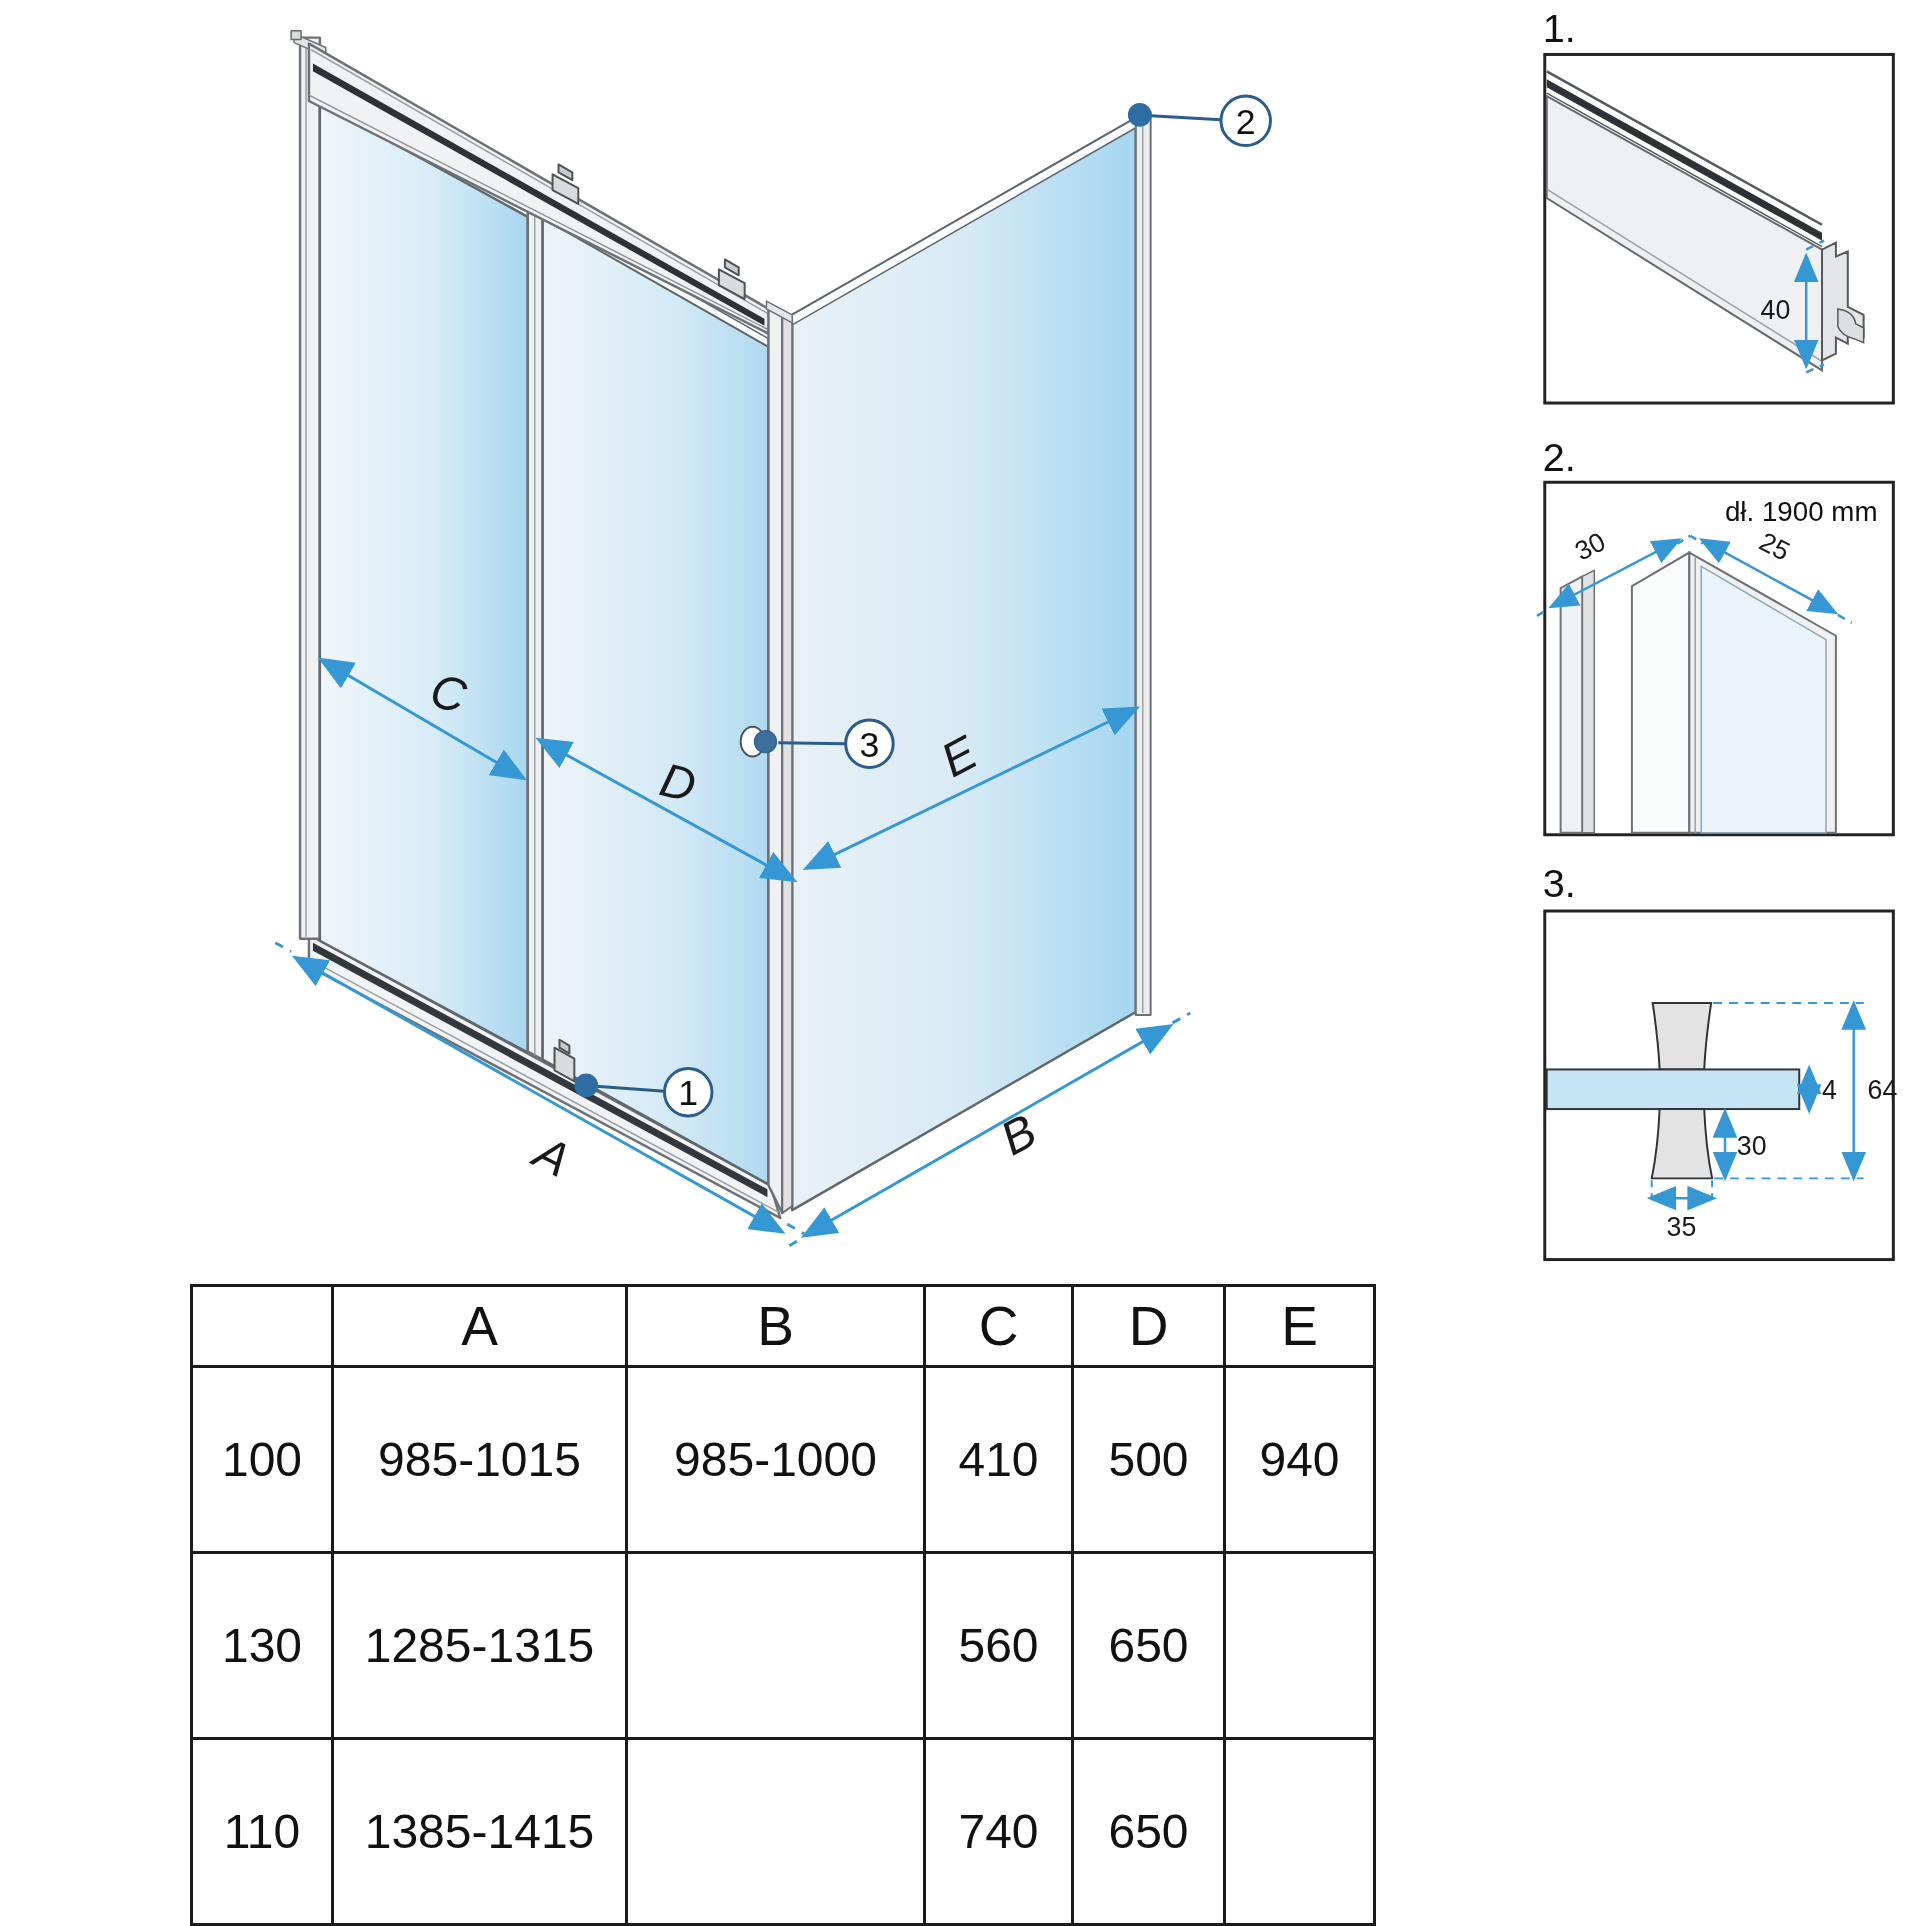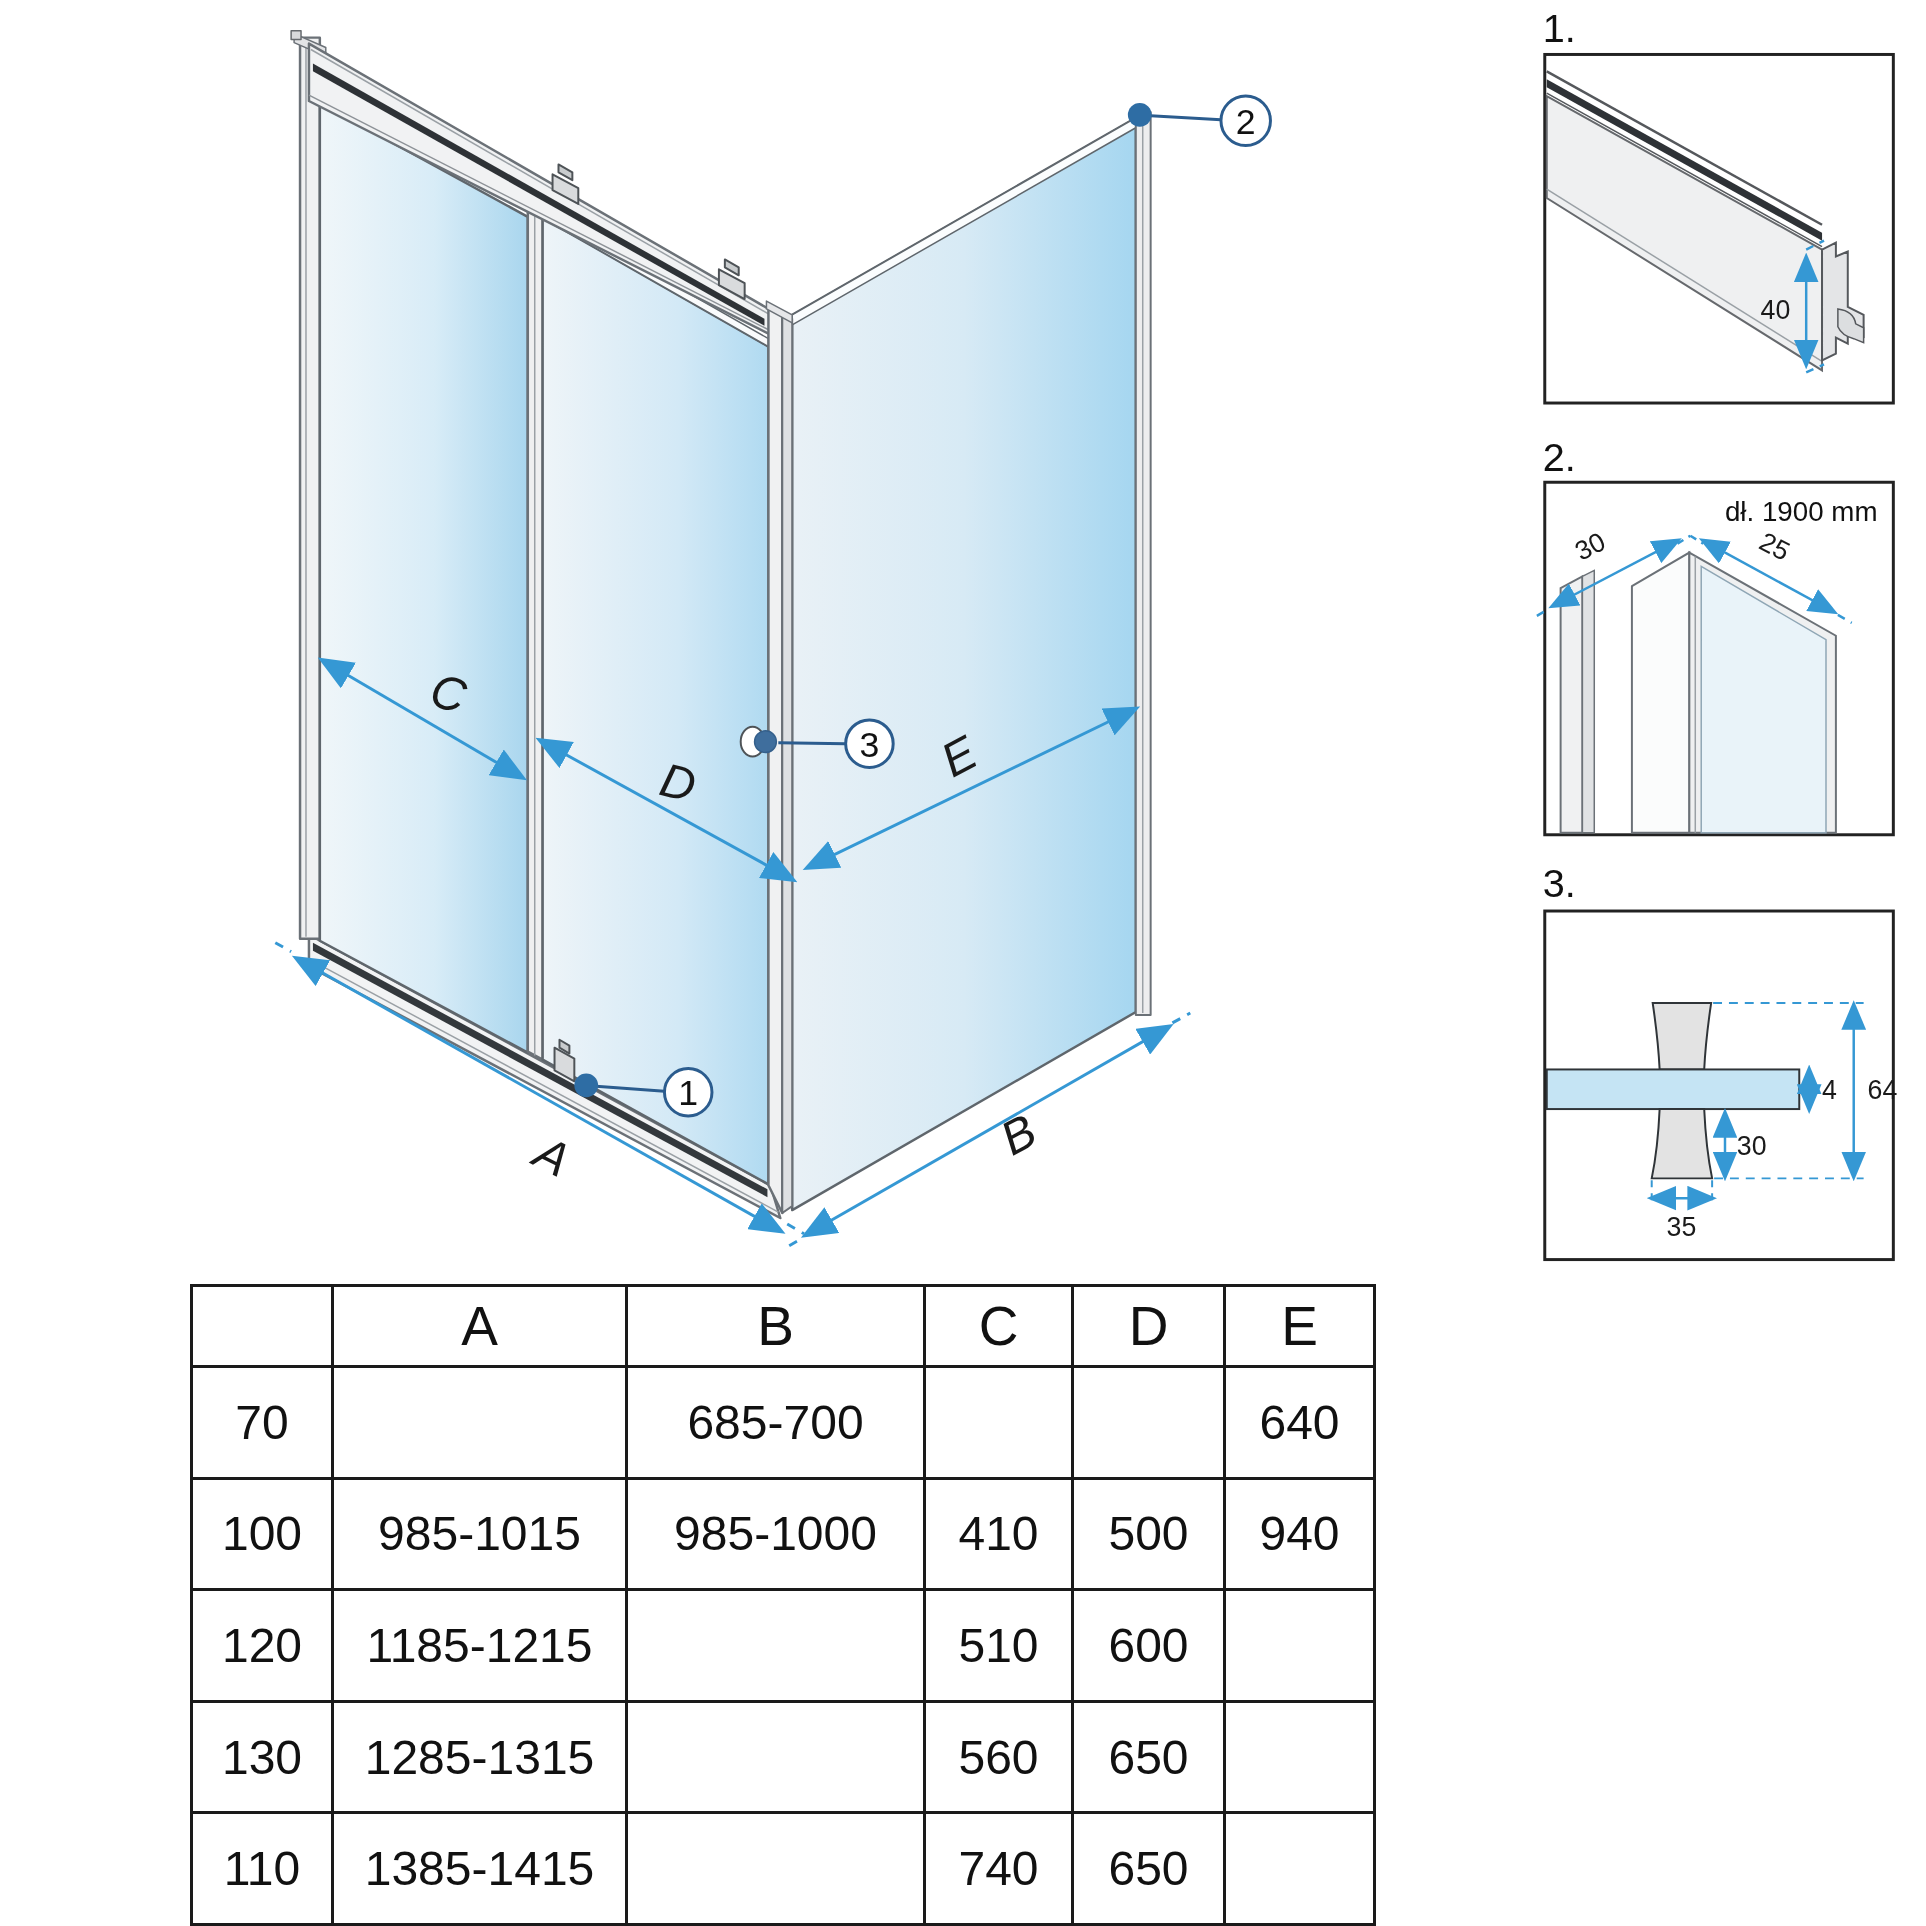--- a/index.html
+++ b/index.html
@@ -230,44 +230,28 @@
         <th></th>
         <th>A</th>
         <th>B</th>
         <th>C</th>
         <th>D</th>
         <th>E</th>
       </tr>
     </thead>
     <tbody>
       <tr>
-        <td>70</td>
-            <td></td>
-            <td>685-700</td>
-            <td></td>
-            <td></td>
-            <td>640</td>
-      </tr>
-      <tr>
         <td>100</td>
             <td>985-1015</td>
             <td>985-1000</td>
             <td>410</td>
             <td>500</td>
             <td>940</td>
       </tr>
       <tr>
-        <td>120</td>
-            <td>1185-1215</td>
-            <td></td>
-            <td>510</td>
-            <td>600</td>
-            <td></td>
-      </tr>
-      <tr>
         <td>130</td>
             <td>1285-1315</td>
             <td></td>
             <td>560</td>
             <td>650</td>
             <td></td>
       </tr>
       <tr>
         <td>110</td>
             <td>1385-1415</td>

